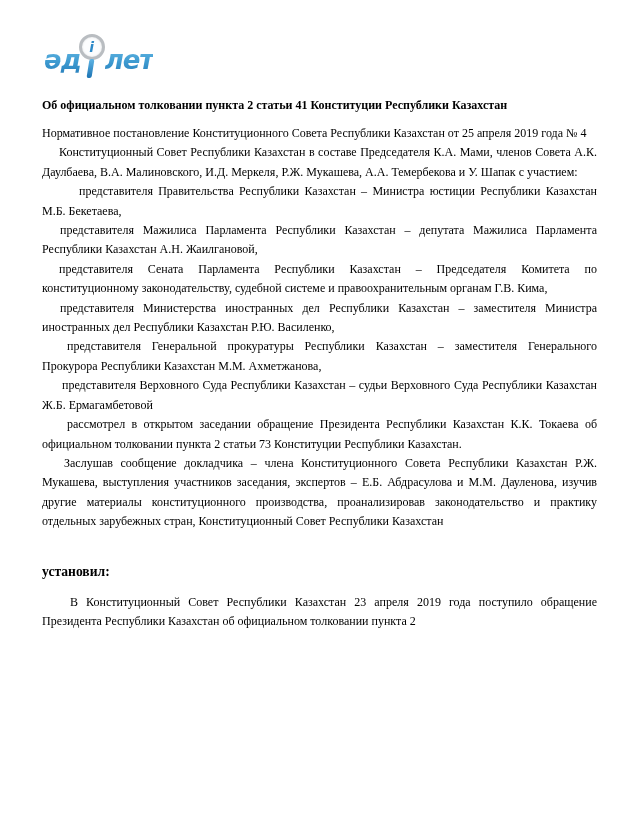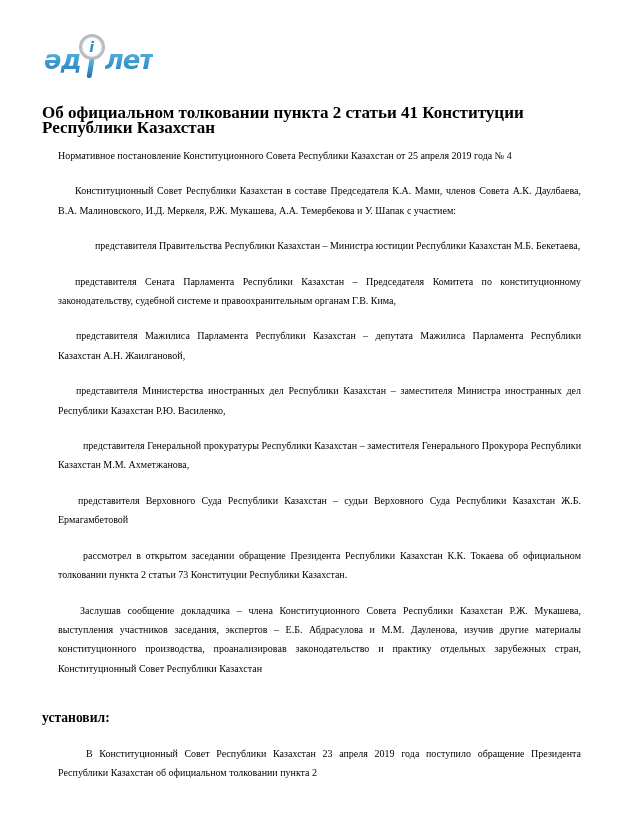--- a/index.html
+++ b/index.html
@@ -67,29 +67,29 @@
     left: 7px;
     top: 25px;
     width: 5px;
     height: 19px;
     border-radius: 2px;
     background: linear-gradient(180deg, #5fb4e4, #1c74b4);
     transform: skewX(-9deg);
   }
   
   .doc-title {
-    margin: 23px 0 0 0;
-    font-size: 17px;
+    margin: 16px 0 0 0;
+    font-size: 12px;
     line-height: 15px;
     font-weight: bold;
     text-align: left;
   }
   .para {
-    margin: 16px;
-    font-size: 10px;
+    margin: 0;
+    font-size: 12px;
     line-height: 19.4px;
     text-align: justify;
   }
   .subtitle {
     margin-top: 11px;
     text-indent: 0;
   }
   .resolved {
     margin: 30px 0 12px 0;
     font-size: 13.6px;
@@ -111,22 +111,22 @@
     </span>
     <span class="logo-part">лет</span>
   </div>
 
   <h1 class="doc-title">Об официальном толковании пункта 2 статьи 41 Конституции Республики Казахстан</h1>
 
   <p class="para subtitle">Нормативное постановление Конституционного Совета Республики Казахстан от 25 апреля 2019 года № 4</p>
 
   <p class="para" style="text-indent:17px">Конституционный Совет Республики Казахстан в составе Председателя К.А. Мами, членов Совета А.К. Даулбаева, В.А. Малиновского, И.Д. Меркеля, Р.Ж. Мукашева, А.А. Темербекова и У. Шапак с участием:</p>
   <p class="para" style="text-indent:37px">представителя Правительства Республики Казахстан – Министра юстиции Республики Казахстан М.Б. Бекетаева,</p>
+  <p class="para" style="text-indent:18px">представителя Мажилиса Парламента Республики Казахстан – депутата Мажилиса Парламента Республики Казахстан А.Н. Жаилгановой,</p>
   <p class="para" style="text-indent:17px">представителя Сената Парламента Республики Казахстан – Председателя Комитета по конституционному законодательству, судебной системе и правоохранительным органам Г.В. Кима,</p>
-  <p class="para" style="text-indent:18px">представителя Мажилиса Парламента Республики Казахстан – депутата Мажилиса Парламента Республики Казахстан А.Н. Жаилгановой,</p>
   <p class="para" style="text-indent:18px">представителя Министерства иностранных дел Республики Казахстан – заместителя Министра иностранных дел Республики Казахстан Р.Ю. Василенко,</p>
   <p class="para" style="text-indent:25px">представителя Генеральной прокуратуры Республики Казахстан – заместителя Генерального Прокурора Республики Казахстан М.М. Ахметжанова,</p>
   <p class="para" style="text-indent:20px">представителя Верховного Суда Республики Казахстан – судьи Верховного Суда Республики Казахстан Ж.Б. Ермагамбетовой</p>
   <p class="para" style="text-indent:25px">рассмотрел в открытом заседании обращение Президента Республики Казахстан К.К. Токаева об официальном толковании пункта 2 статьи 73 Конституции Республики Казахстан.</p>
   <p class="para" style="text-indent:22px">Заслушав сообщение докладчика – члена Конституционного Совета Республики Казахстан Р.Ж. Мукашева, выступления участников заседания, экспертов – Е.Б. Абдрасулова и М.М. Дауленова, изучив другие материалы конституционного производства, проанализировав законодательство и практику отдельных зарубежных стран, Конституционный Совет Республики Казахстан</p>
 
   <p class="resolved">установил:</p>
 
   <p class="para" style="text-indent:28px">В Конституционный Совет Республики Казахстан 23 апреля 2019 года поступило обращение Президента Республики Казахстан об официальном толковании пункта 2</p>
 

